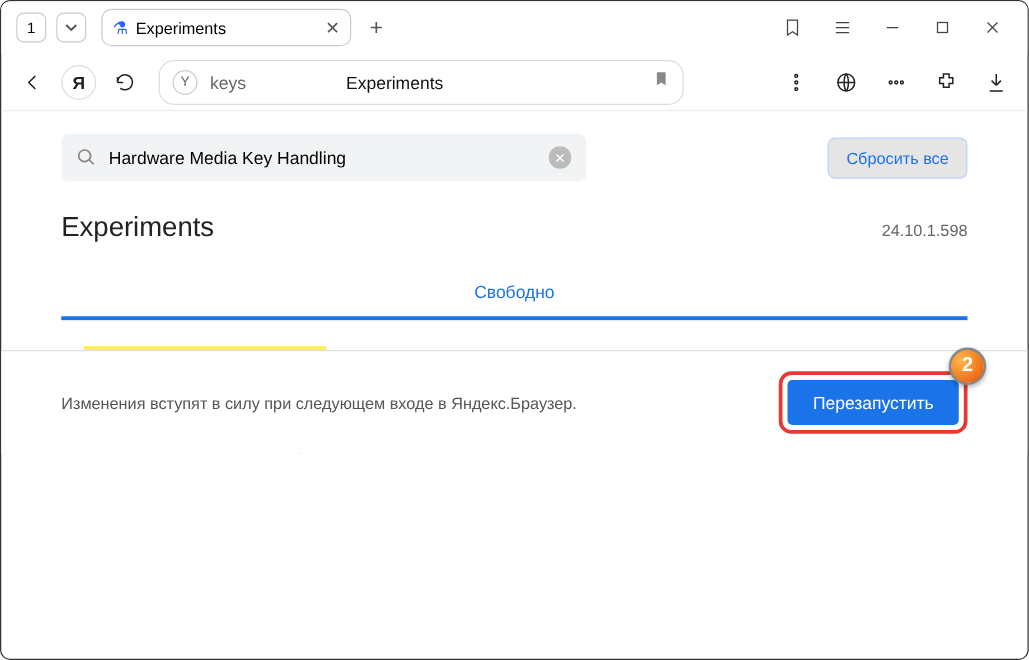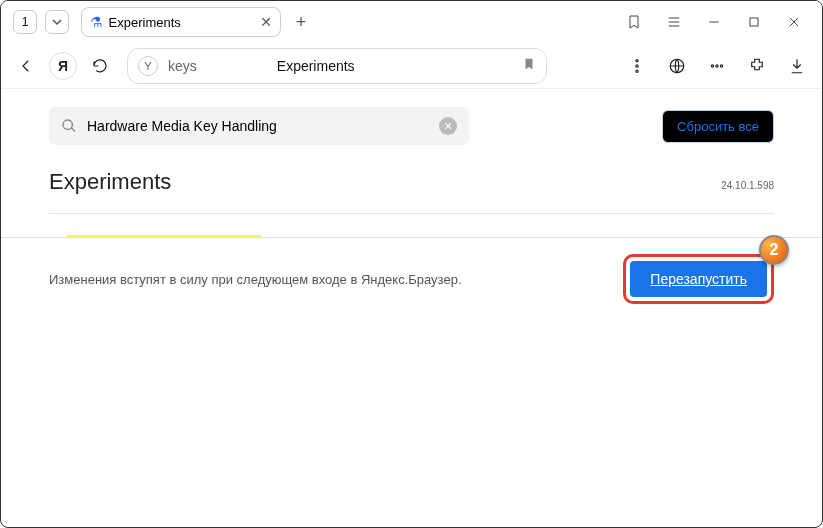--- a/index.html
+++ b/index.html
@@ -28,25 +28,25 @@
 .omnibox .bookmark { margin-left: auto; color: #888; }
 .ub-spacer { flex: 1; }
 
 .content { padding: 18px 0 0 0; position: relative; }
 .searchrow { display: flex; align-items: center; padding: 0 48px; gap: 18px; }
 .searchbox { flex: 0 0 420px; display: flex; align-items: center; background: #f1f3f4; border-radius: 6px; height: 38px; padding: 0 12px; }
 .searchbox svg { width: 16px; height: 16px; fill: #888; margin-right: 10px; }
 .searchbox input { border: none; background: transparent; font-size: 14px; flex: 1; outline: none; }
 .searchbox .clear { width: 18px; height: 18px; border-radius: 50%; background: #bbb; color: #fff; display: flex; align-items: center; justify-content: center; font-size: 11px; }
 .search-spacer { flex: 1; }
-.reset-btn { border: 1px solid #bcd3f5; color: #1a73e8; background: #000000; padding: 8px 14px; border-radius: 6px; font-size: 13px; margin-left: 48px; }
+.reset-btn { border: 1px solid #bcd3f5; color: #1a73e8; background: #e5e5e5; padding: 8px 14px; border-radius: 6px; font-size: 13px; margin-left: 48px; }
 
 .pagetitle-row { display: flex; align-items: baseline; padding: 24px 48px 0; }
 .pagetitle { font-size: 22px; font-weight: 500; color: #222; }
-.version { margin-left: auto; font-size: 10px; color: #666; }
+.version { margin-left: auto; font-size: 13px; color: #666; }
 
 .tabs { display: flex; margin: 18px 48px 0; border-bottom: 1px solid #e6e6e6; }
 .tabbtn { flex: 1; text-align: center; padding: 12px 0; font-size: 14px; color: #666; }
 .tabbtn.active { color: #1a73e8; border-bottom: 3px solid #1a73e8; }
 
 .flag { display: flex; padding: 20px 48px 0; position: relative; }
 .flag-left { flex: 1; }
 .flag-dot { display: inline-block; width: 8px; height: 8px; border-radius: 50%; background: #1a73e8; margin-right: 6px; vertical-align: middle; }
 .flag-name { background: #ffee58; padding: 0 2px; font-size: 14px; font-weight: 500; }
 .flag-desc { color: #5f6368; font-size: 13px; margin: 6px 0 0 16px; line-height: 1.5; max-width: 490px; }
@@ -56,21 +56,21 @@
 .select-disabled { background: #1a73e8; color: #fff; font-size: 13px; width: 138px; height: 30px; border: none; border-radius: 4px; display: flex; align-items: center; justify-content: center; gap: 8px; }
 .select-disabled svg { width: 10px; height: 10px; fill: #fff; }
 .annot { position: absolute; width: 30px; height: 30px; border-radius: 50%; background: radial-gradient(circle at 30% 30%, #ffb74d, #e65100); color: #fff; font-weight: bold; display: flex; align-items: center; justify-content: center; font-size: 16px; box-shadow: 0 2px 4px rgba(0,0,0,.3); border: 2px solid #888; }
 .annot.a1 { top: -22px; right: -18px; }
 .annot.a2 { top: -22px; right: -18px; }
 
 .footer { position: absolute; bottom: 0; left: 0; right: 0; border-top: 1px solid #e0e0e0; background: #fff; padding: 16px 48px; display: flex; align-items: center; }
 .footer-text { color: #555; font-size: 13px; }
 .footer-spacer { flex: 1; }
 .restart-hl { border: 3px solid #e53935; border-radius: 10px; padding: 4px; position: relative; }
-.restart-btn { background: #1a73e8; color: #fff; border: none; border-radius: 4px; font-size: 14px; padding: 10px 20px; text-decoration: underline; }
+.restart-btn { background: #1a73e8; color: #fff; border: none; border-radius: 4px; font-size: 14px; padding: 10px 20px; }
 </style>
 </head>
 <body>
 
 <div class="titlebar">
   <div class="tab-badge">1</div>
   <div class="tab-badge dropdown">
       <svg viewBox="0 0 10 10">
         <path d="M1 3l4 4 4-4" stroke="#555" fill="none" stroke-width="1.5"></path>
       </svg>
@@ -174,20 +174,21 @@
     <div class="search-spacer"></div>
     <button class="reset-btn">Сбросить все</button>
   </div>
 
   <div class="pagetitle-row">
     <div class="pagetitle">Experiments</div>
     <div class="version">24.10.1.598</div>
   </div>
 
   <div class="tabs">
+    <div class="tabbtn active">Свободно</div>
   </div>
 
   <div class="flag">
     <div class="flag-left">
       <div>
         <span class="flag-dot"></span>
         <span class="flag-name">Hardware Media Key Handling</span>
       </div>
       <div class="flag-desc">Enables using media keys to control the active media session. This requires MediaSessionService to be enabled too – Mac, Windows, Linux, ChromeOS, Lacros</div>
       <div class="flag-anchor">#hardware-media-key-handling</div>

